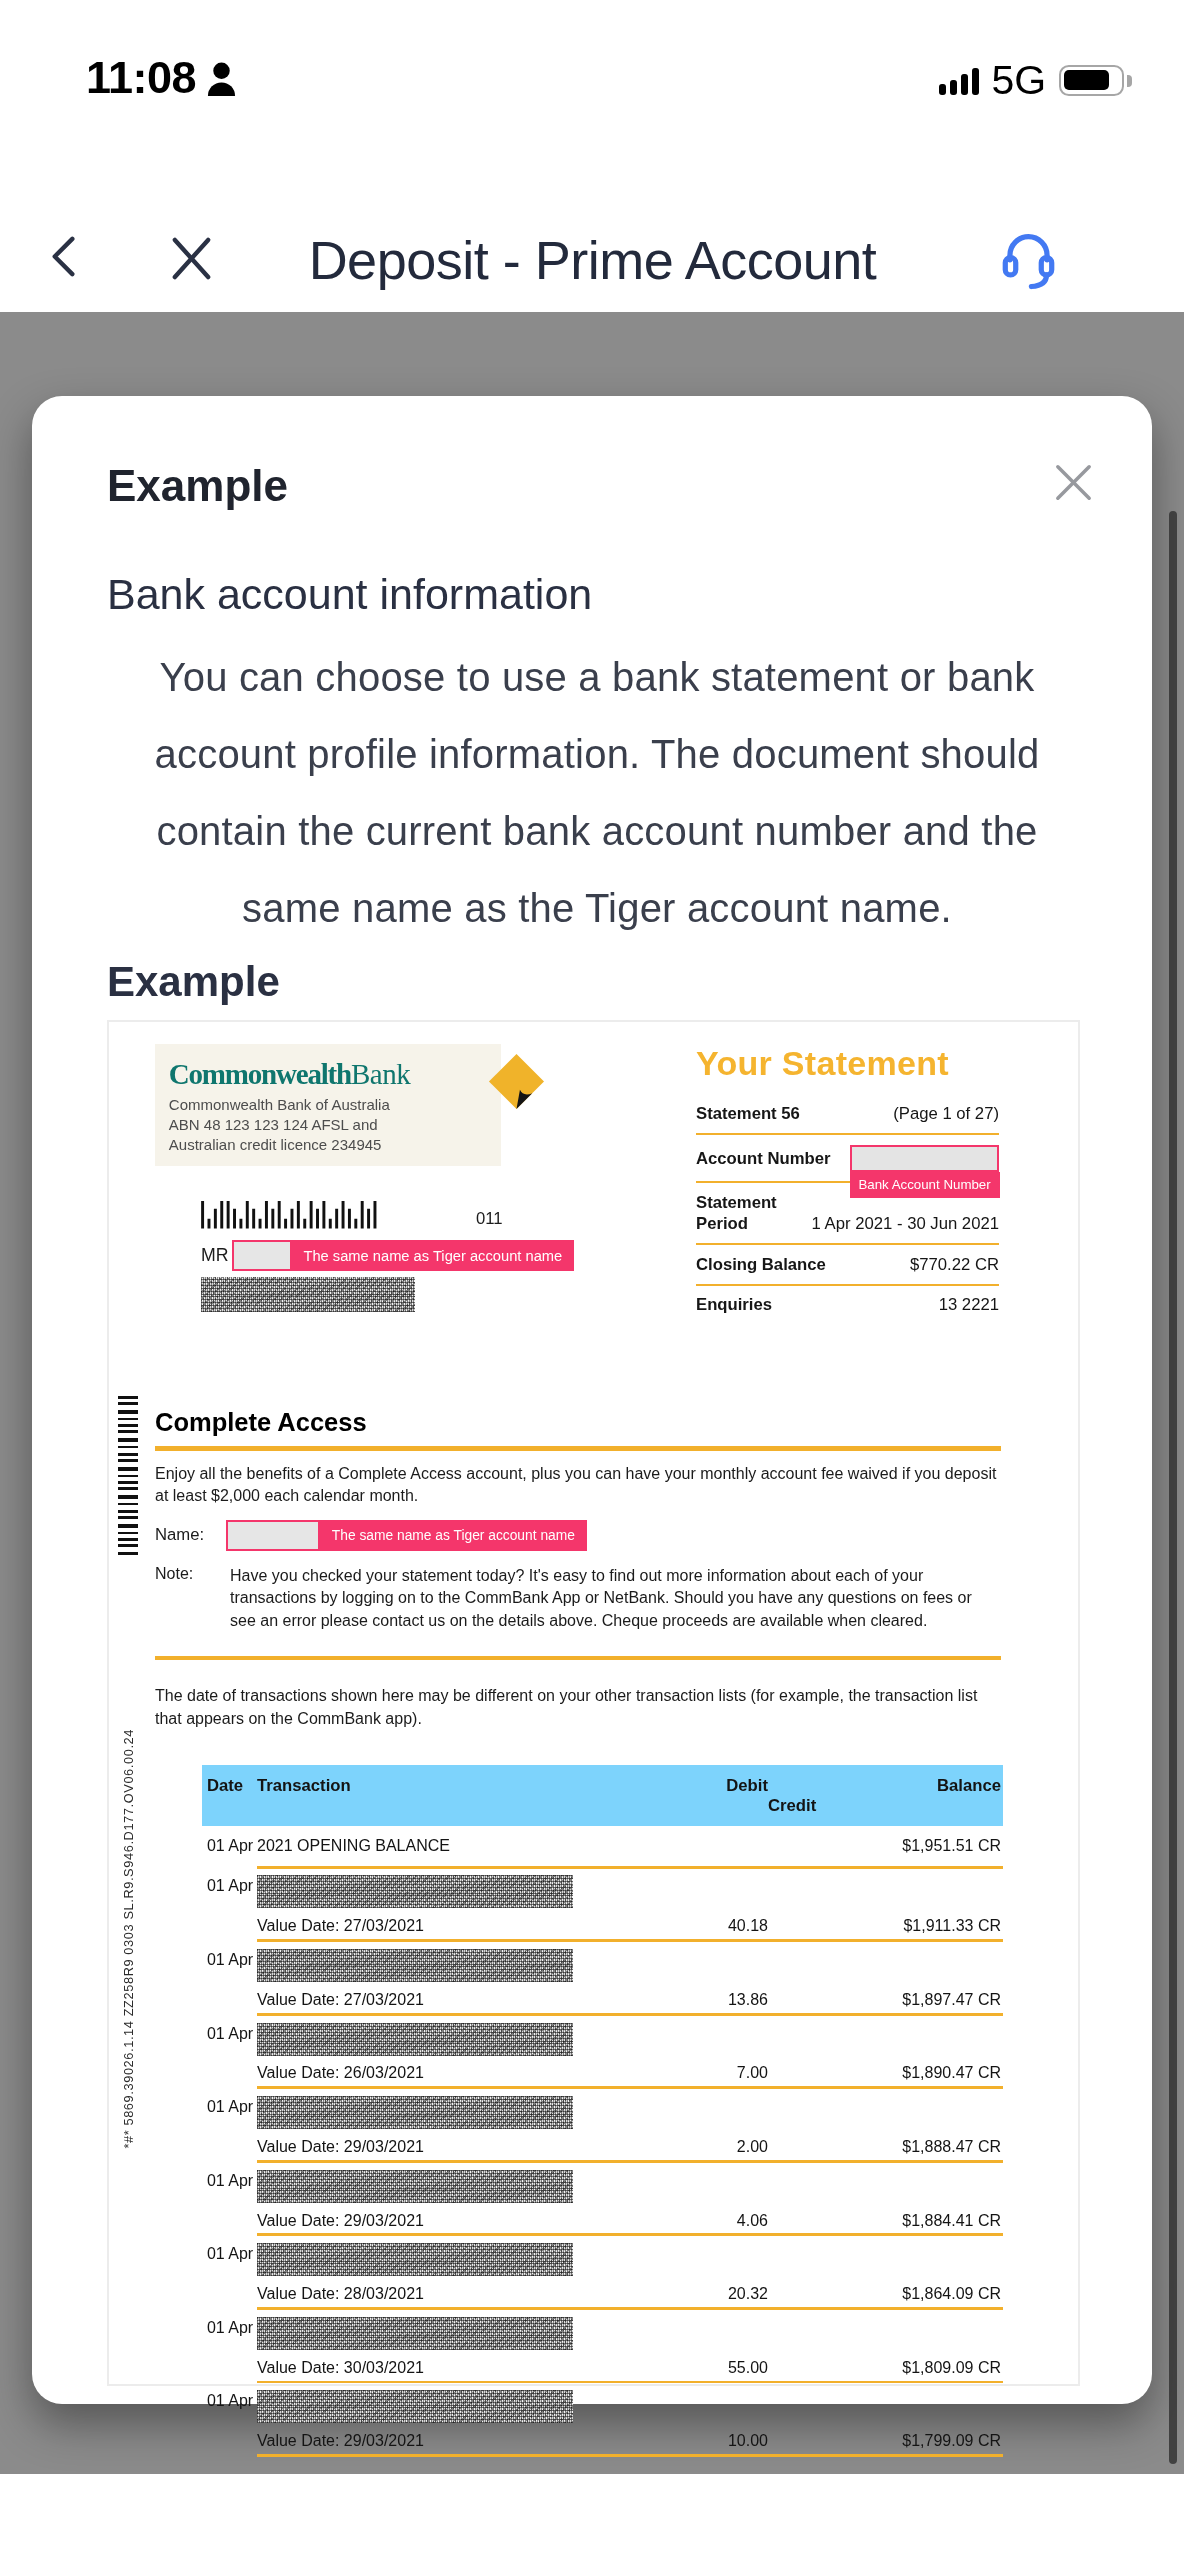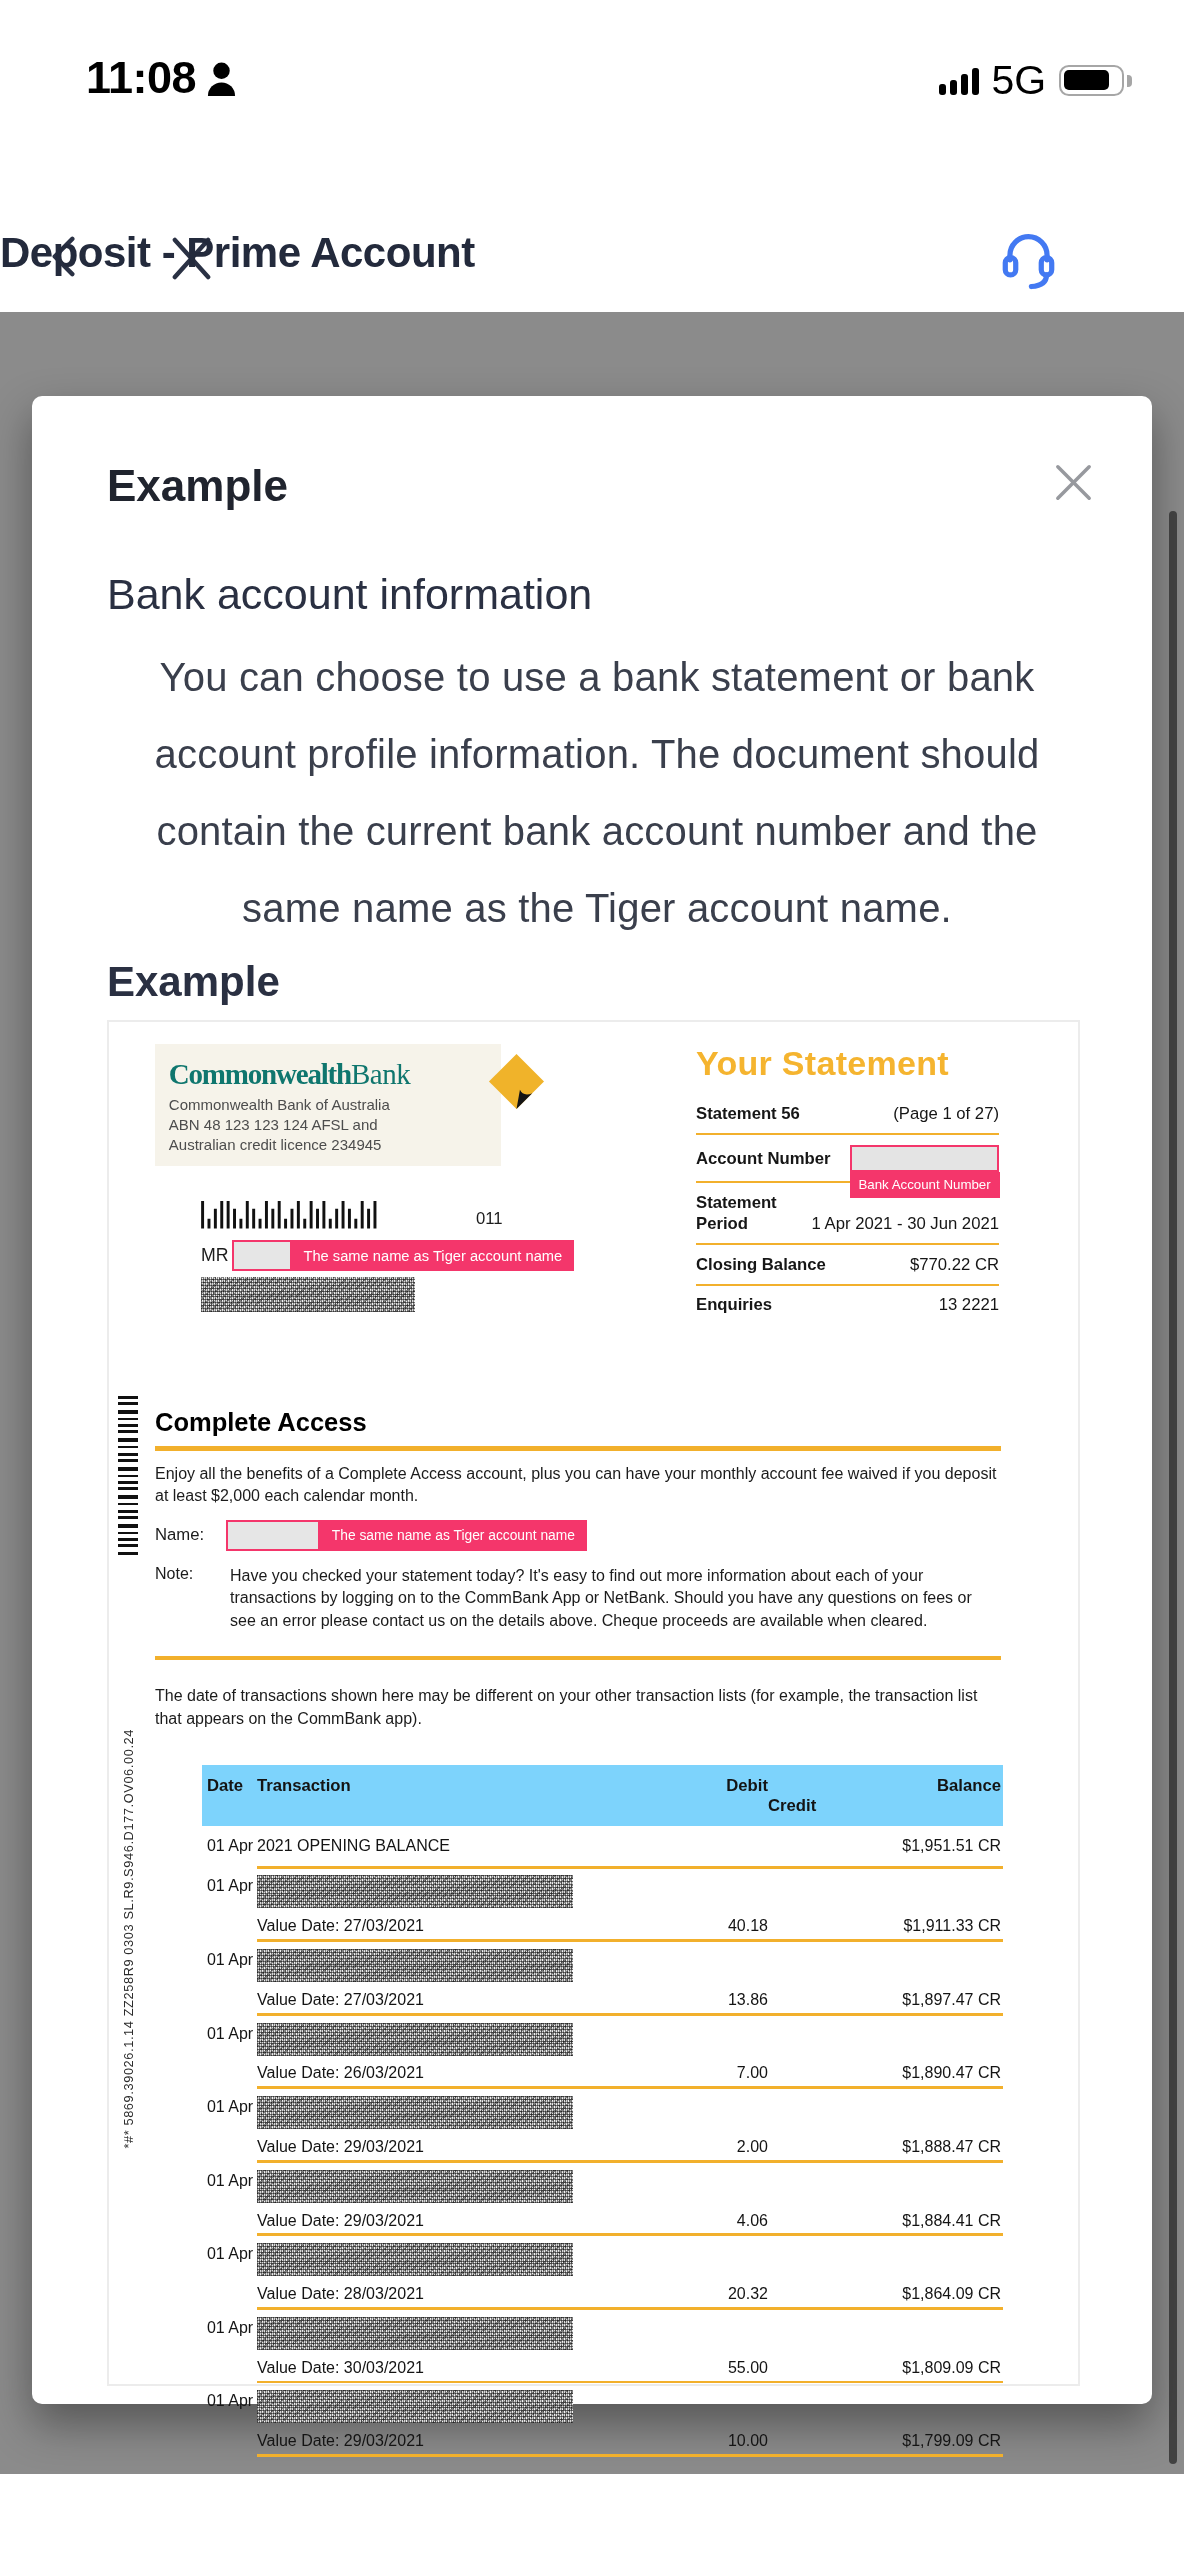--- a/index.html
+++ b/index.html
@@ -22,32 +22,32 @@
   .sb-net { font-size:41px; font-weight:500; color:#000; }
   .battery { position:relative; width:65px; height:31px; border:2.9px solid #a6a6a6; border-radius:9.8px; }
   .battery .fill { position:absolute; top:2.9px; left:2.9px; width:45px; height:19.6px; background:#000; border-radius:4.9px; }
   .battery::after { content:""; position:absolute; right:-9.8px; top:7.9px; width:4.9px; height:11.8px;
     background:#a6a6a6; border-radius:0 3.9px 3.9px 0; }
 
   
   .nav-bar { position:absolute; top:201px; left:0; width:1185px; height:111px; background:#fff; }
   .nav-back { position:absolute; left:43px; top:29.5px; width:43px; height:51px; cursor:pointer; }
   .nav-close { position:absolute; left:167px; top:35px; width:49px; height:45px; cursor:pointer; }
-  .nav-title { position:absolute; left:0; right:0; top:27.5px; 
-    font-size:42px; font-weight:700; color:#232A3C; letter-spacing:-0.5px; }
+  .nav-title { position:absolute; left:0; right:0; top:27.5px; text-align:center;
+    font-size:54px; font-weight:400; color:#232A3C; letter-spacing:-0.5px; }
   .nav-headset { position:absolute; right:126px; top:23.6px; width:61px; height:65px; cursor:pointer; }
 
   
   .backdrop { position:absolute; top:312px; left:0; width:1185px; height:2162px; background:#8b8b8b; }
   .scroll-thumb { position:absolute; top:511px; right:7.9px; width:7.9px; height:1953px;
     background:rgba(45,45,45,.78); border-radius:4.9px; z-index:30; }
 
   
   .modal { position:absolute; left:32px; top:396px; width:1120px; height:2008px;
-    background:#fff; border-radius:10px; box-shadow:0 19.6px 44px rgba(0,0,0,.38);
+    background:#fff; border-radius:30px; box-shadow:0 19.6px 44px rgba(0,0,0,.38);
     padding:65px 65px 3px 75px; z-index:5; }
   .modal-close { position:absolute; top:63px; right:55px; width:47px; height:47px; cursor:pointer; }
   .m-title { font-size:44px; font-weight:700; color:#20242E; }
   .m-heading { margin-top:59px; font-size:43px; font-weight:500; color:#2A3042; }
   .m-body { margin-top:19.6px; font-size:40px; line-height:77px; color:#3A3F4C; letter-spacing:0.2px;text-align:center; }
   .m-example { margin-top:11.8px; font-size:42px; font-weight:700; color:#2A3042; }
 
   
   .stmt { position:relative; margin-top:13.8px; margin-left:0; width:973px; height:1366px;
     border:2px solid #ececec; background:#fff; padding:21.6px 0 0 46px; font-family:"Liberation Sans",sans-serif; }

